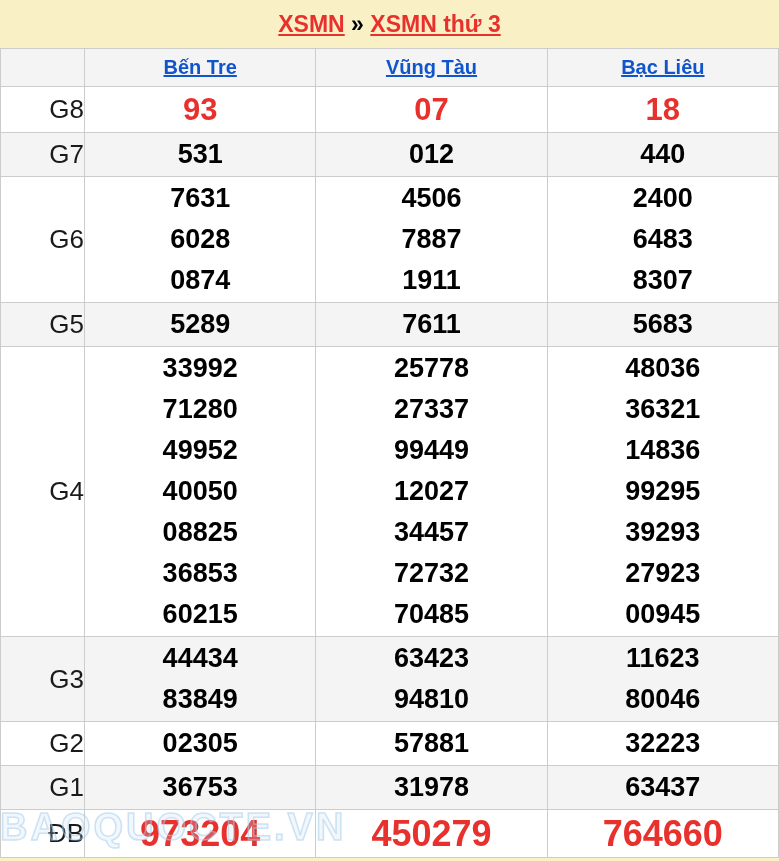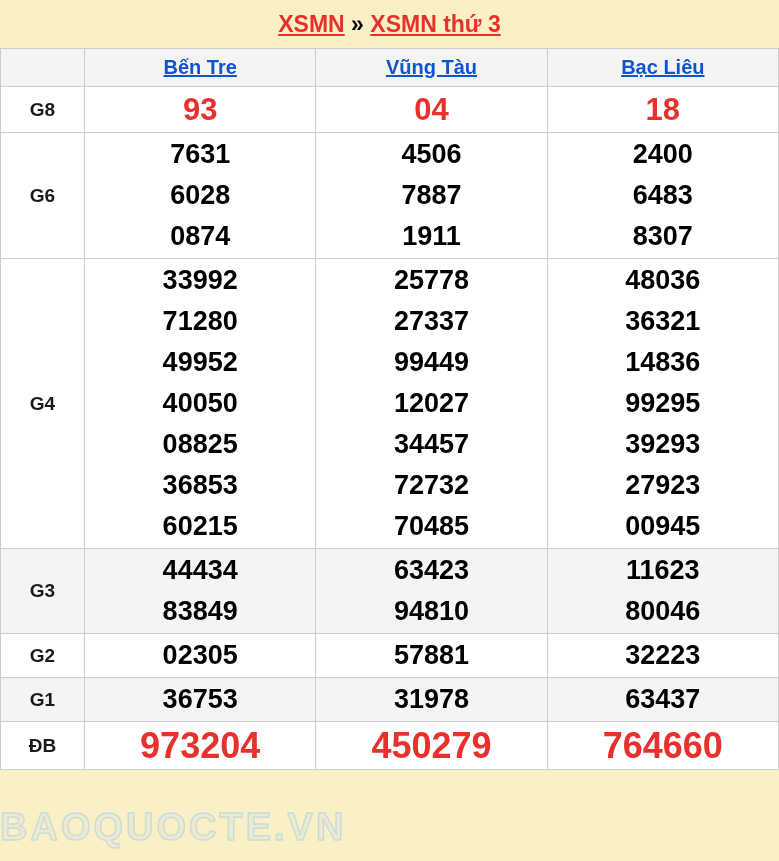--- a/index.html
+++ b/index.html
@@ -28,21 +28,21 @@
   th, td {
     border: 1px solid var(--border-col, #cccccc);
     text-align: center; vertical-align: middle; padding: 1px 0;
   }
   thead th { height: 38px; background: var(--stripe-bg, #f4f4f4); }
   thead th a {
     color: var(--link-blue, #1155cc); font-size: 20px; font-weight: bold;
     text-decoration: underline; cursor: pointer; text-align: right;
   }
   tr.stripe { background: var(--stripe-bg, #f4f4f4); }
-  th.plabel { font-size: 19px; font-weight: bold; color: #1a1a1a; }
+  th.plabel { font-size: 26px; font-weight: normal; color: #1a1a1a; text-align: right; }
   .num { font-size: 27px; font-weight: bold; color: #000; line-height: 41px; }
   tr.g8 .num { font-size: 31px; color: var(--accent-red, #e8312d); line-height: 43px; }
   tr.db .num { font-size: 36px; color: var(--accent-red, #e8312d); line-height: 45px; }
 
   
   .watermark {
     position: absolute; left: 0; bottom: 12px;
     font-size: 38px; font-weight: bold; letter-spacing: 3px;
     color: rgba(190, 220, 242, 0.22);
     -webkit-text-stroke: 1.5px rgba(165, 205, 235, 0.55);
@@ -73,42 +73,66 @@
           <th><a>Bạc Liêu</a></th>
         </tr>
     </thead>
     <tbody id="body-rows">
         <tr class="g8">
           <th class="plabel">G8</th>
           <td>
             <div class="num">93</div>
           </td>
           <td>
-            <div class="num">04</div>
+            <div class="num">07</div>
           </td>
           <td>
             <div class="num">18</div>
+          </td>
+        </tr>
+        <tr class="stripe">
+          <th class="plabel">G7</th>
+          <td>
+            <div class="num">531</div>
+          </td>
+          <td>
+            <div class="num">012</div>
+          </td>
+          <td>
+            <div class="num">440</div>
           </td>
         </tr>
         <tr class="">
           <th class="plabel">G6</th>
           <td>
             <div class="num">7631</div>
             <div class="num">6028</div>
             <div class="num">0874</div>
           </td>
           <td>
             <div class="num">4506</div>
             <div class="num">7887</div>
             <div class="num">1911</div>
           </td>
           <td>
             <div class="num">2400</div>
             <div class="num">6483</div>
             <div class="num">8307</div>
+          </td>
+        </tr>
+        <tr class="stripe">
+          <th class="plabel">G5</th>
+          <td>
+            <div class="num">5289</div>
+          </td>
+          <td>
+            <div class="num">7611</div>
+          </td>
+          <td>
+            <div class="num">5683</div>
           </td>
         </tr>
         <tr class="">
           <th class="plabel">G4</th>
           <td>
             <div class="num">33992</div>
             <div class="num">71280</div>
             <div class="num">49952</div>
             <div class="num">40050</div>
             <div class="num">08825</div>

